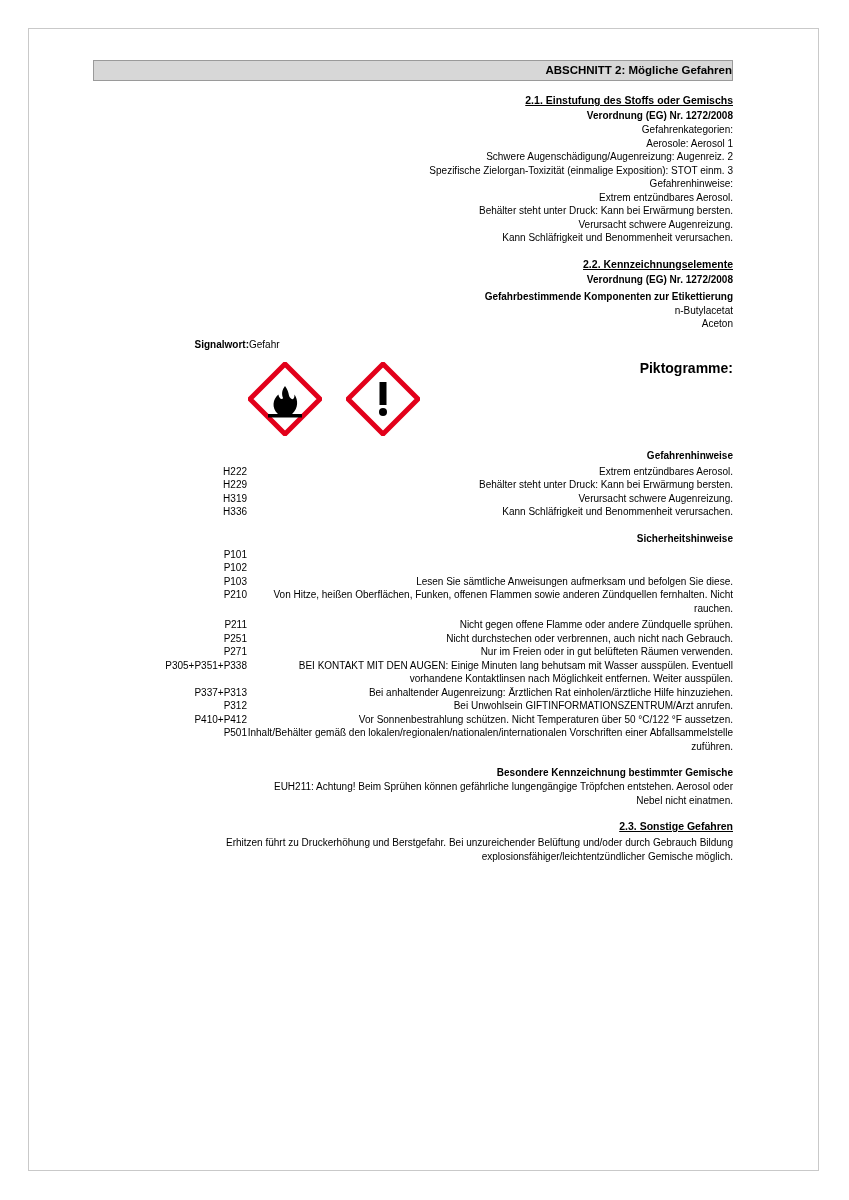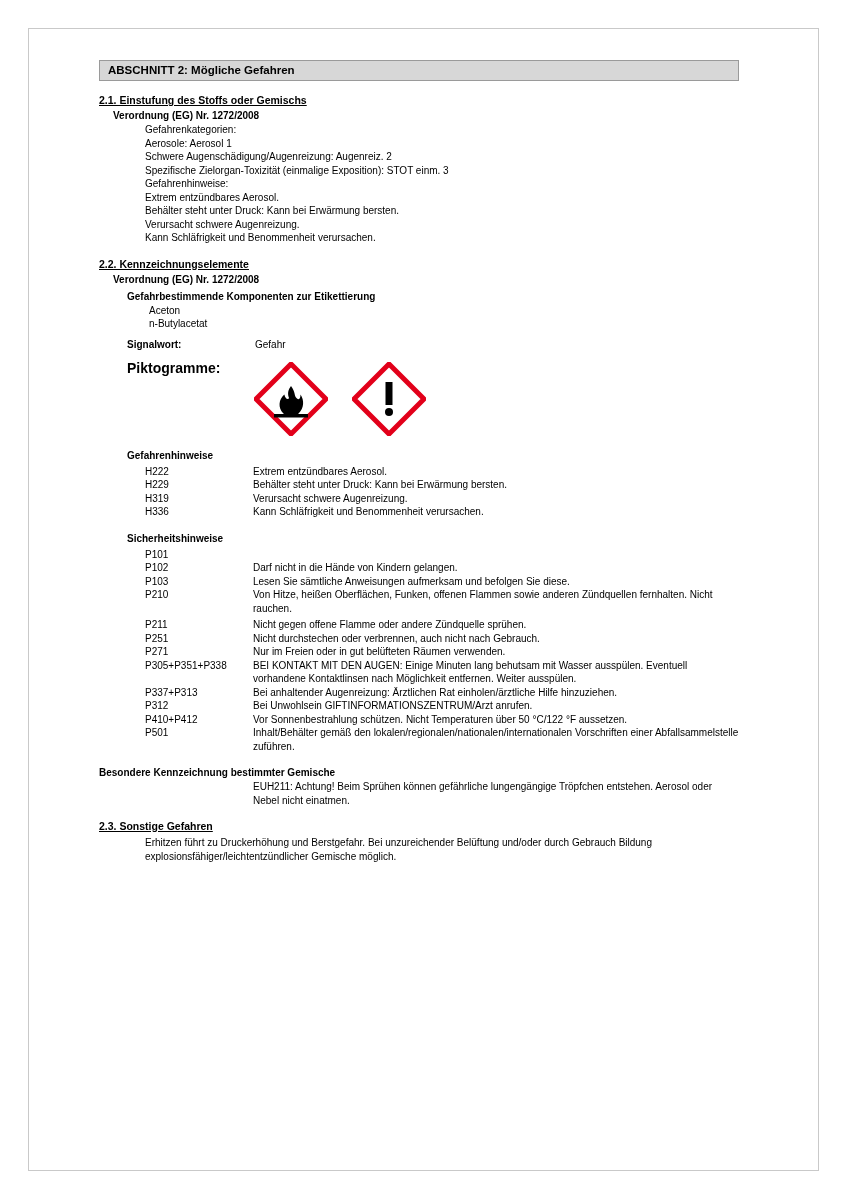--- a/index.html
+++ b/index.html
@@ -25,23 +25,24 @@
     position: absolute;
     left: 28px;
     top: 28px;
     width: 791px;
     height: 1143px;
     border: 1px solid #c9c9c9;
     box-sizing: border-box;
   }
   .content {
     position: absolute;
-    left: 99px;
+    left: 93px;
     top: 60px;
     width: 640px;
+    text-align: right;
   }
   .section-header {
     background: #d7d7d7;
     border: 1px solid #9a9a9a;
     box-sizing: border-box;
     height: 21px;
     line-height: 19px;
     padding-left: 8px;
     font-size: 11.5px;
     font-weight: bold;
@@ -167,22 +168,22 @@
     <div class="plain-line">Spezifische Zielorgan-Toxizität (einmalige Exposition): STOT einm. 3</div>
     <div class="plain-line">Gefahrenhinweise:</div>
     <div class="plain-line">Extrem entzündbares Aerosol.</div>
     <div class="plain-line">Behälter steht unter Druck: Kann bei Erwärmung bersten.</div>
     <div class="plain-line">Verursacht schwere Augenreizung.</div>
     <div class="plain-line">Kann Schläfrigkeit und Benommenheit verursachen.</div>
 
     <div class="sub-head l1">2.2. Kennzeichnungselemente</div>
     <div class="bold-line">Verordnung (EG) Nr. 1272/2008</div>
     <div class="bold-sub">Gefahrbestimmende Komponenten zur Etikettierung</div>
+    <div class="comp-item">n-Butylacetat</div>
     <div class="comp-item">Aceton</div>
-    <div class="comp-item">n-Butylacetat</div>
 
     <div class="kv-row">
       <div class="kv-key">Signalwort:</div>
       <div class="kv-val">Gefahr</div>
     </div>
 
     <div class="picto-label">Piktogramme:</div>
     <div class="picto-row">
 
       <div class="ghs">
@@ -222,21 +223,20 @@
       <div class="code-key">H336</div>
       <div class="code-val">Kann Schläfrigkeit und Benommenheit verursachen.</div>
     </div>
 
     <div class="list-head">Sicherheitshinweise</div>
     <div class="code-row">
       <div class="code-key">P101</div>
     </div>
     <div class="code-row">
       <div class="code-key">P102</div>
-      <div class="code-val">Darf nicht in die Hände von Kindern gelangen.</div>
     </div>
     <div class="code-row">
       <div class="code-key">P103</div>
       <div class="code-val">Lesen Sie sämtliche Anweisungen aufmerksam und befolgen Sie diese.</div>
     </div>
     <div class="code-row">
       <div class="code-key">P210</div>
       <div class="code-val">Von Hitze, heißen Oberflächen, Funken, offenen Flammen sowie anderen Zündquellen fernhalten. Nicht rauchen.</div>
     </div>
     <div class="spacer3"></div>

